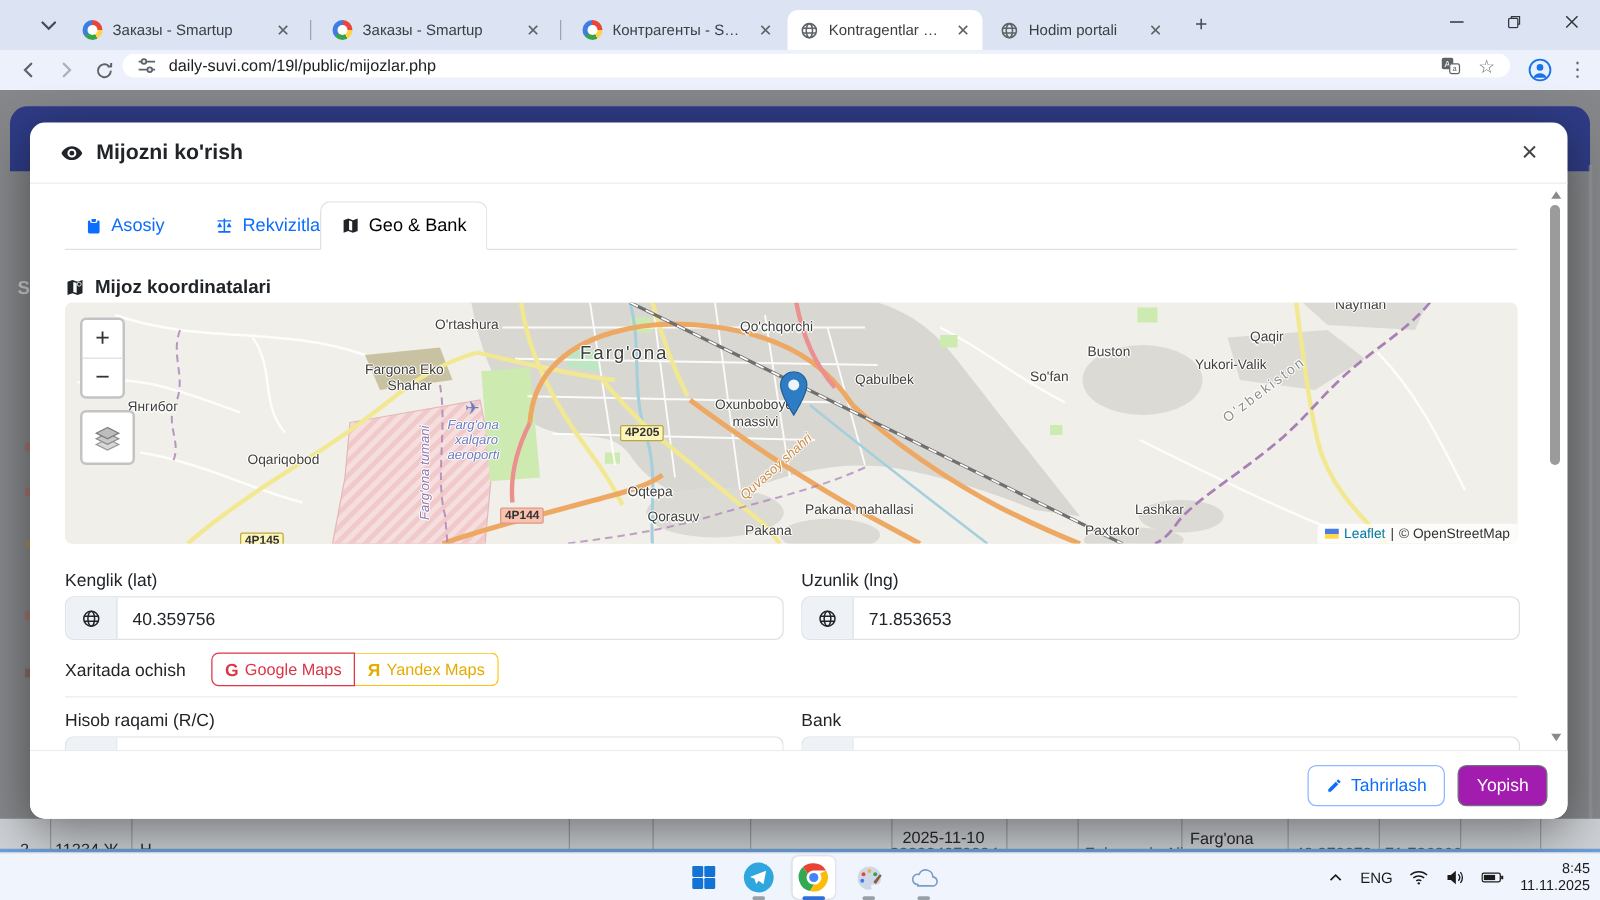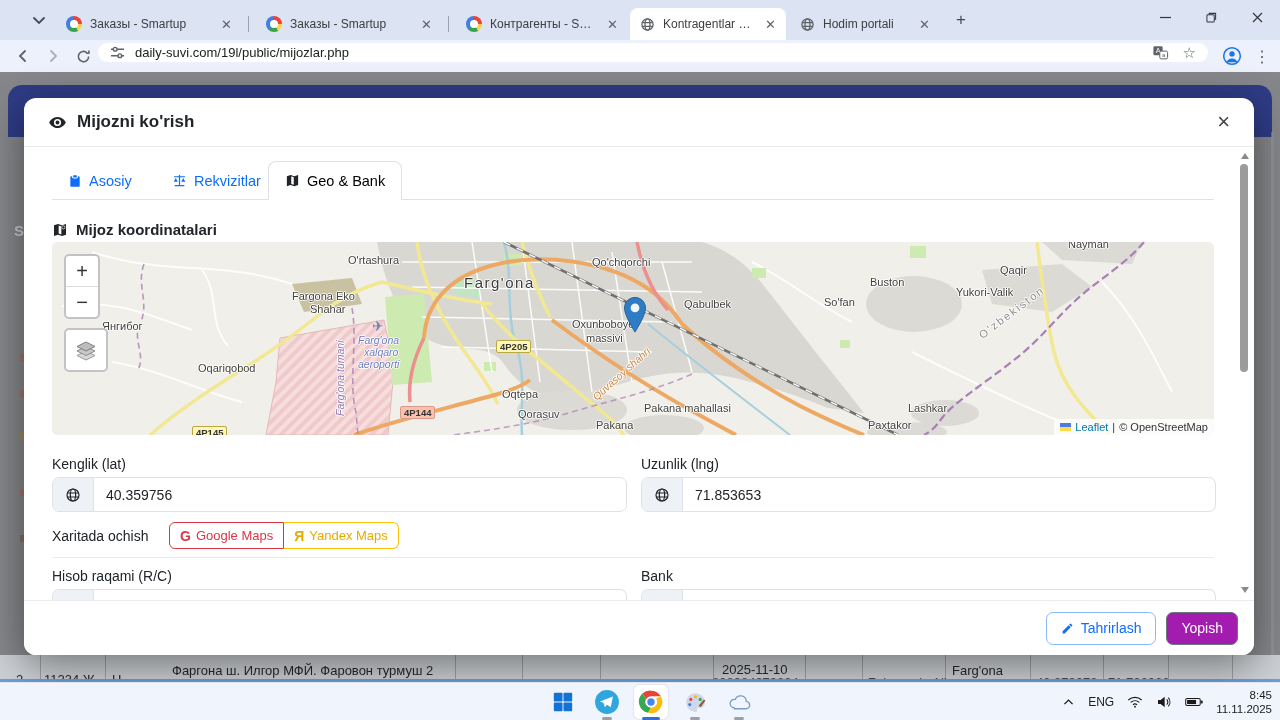--- a/index.html
+++ b/index.html
@@ -264,21 +264,20 @@
       <div class="bd-vline" style="left:805px;"></div>
         <div class="bd-vline" style="left:862px;"></div>
       <div class="bd-vline" style="left:945px;"></div>
         <div class="bd-vline" style="left:1030px;"></div>
       <div class="bd-vline" style="left:1103px;"></div>
         <div class="bd-vline" style="left:1168px;"></div>
       <div class="bd-vline" style="left:1232px;"></div>
       <span class="bd-cell" style="left:16px;top:17px;">2</span>
       <span class="bd-cell" style="left:44px;top:17px;">11234 Ж</span>
       <span class="bd-cell" style="left:112px;top:17px;">Н</span>
-      <span class="bd-cell" style="left:172px;top:8px;">Фаргона ш. Илгор МФЙ. Фаровон турмуш 2</span>
       <span class="bd-cell" style="left:722px;top:7px;">2025-11-10</span>
       <span class="bd-cell" style="left:712px;top:20px;opacity:.8;">898984979834</span>
       <span class="bd-cell" style="left:868px;top:20px;opacity:.8;">Zuhra xola Ali</span>
       <span class="bd-cell" style="left:952px;top:8px;">Farg'ona</span>
       <span class="bd-cell" style="left:1036px;top:20px;opacity:.8;">40.379078</span>
       <span class="bd-cell" style="left:1108px;top:20px;opacity:.8;">71.736366</span>
     </div>
     <div class="bd-blueline"></div>
   </div>
 
@@ -309,21 +308,21 @@
             <svg width="15" height="15" viewBox="0 0 24 24" fill="#0d6efd">
                 <rect x="11" y="3" width="2" height="16"></rect>
                 <rect x="4" y="19" width="16" height="2" rx="1"></rect>
                 <rect x="3" y="5" width="18" height="1.8" rx="0.9"></rect>
                 <path d="M6 8l-3.2 6h6.4z"></path>
                 <path d="M18 8l-3.2 6h6.4z"></path>
               </svg>
           </span>
           <span>Rekvizitlar</span>
         </div>
-        <div class="mtab active" style="left:204px;margin-left:12px;">
+        <div class="mtab active" style="left:204px;">
           <span class="icon">
             <svg width="15" height="15" viewBox="0 0 24 24" fill="#212529">
                 <path d="M9 3L3 5v16l6-2 6 2 6-2V3l-6 2-6-2zm1 2.3l4 1.3v12.1l-4-1.3V5.3z"></path>
               </svg>
           </span>
           <span>Geo &amp; Bank</span>
         </div>
       </div>
 
       <div class="sect">

